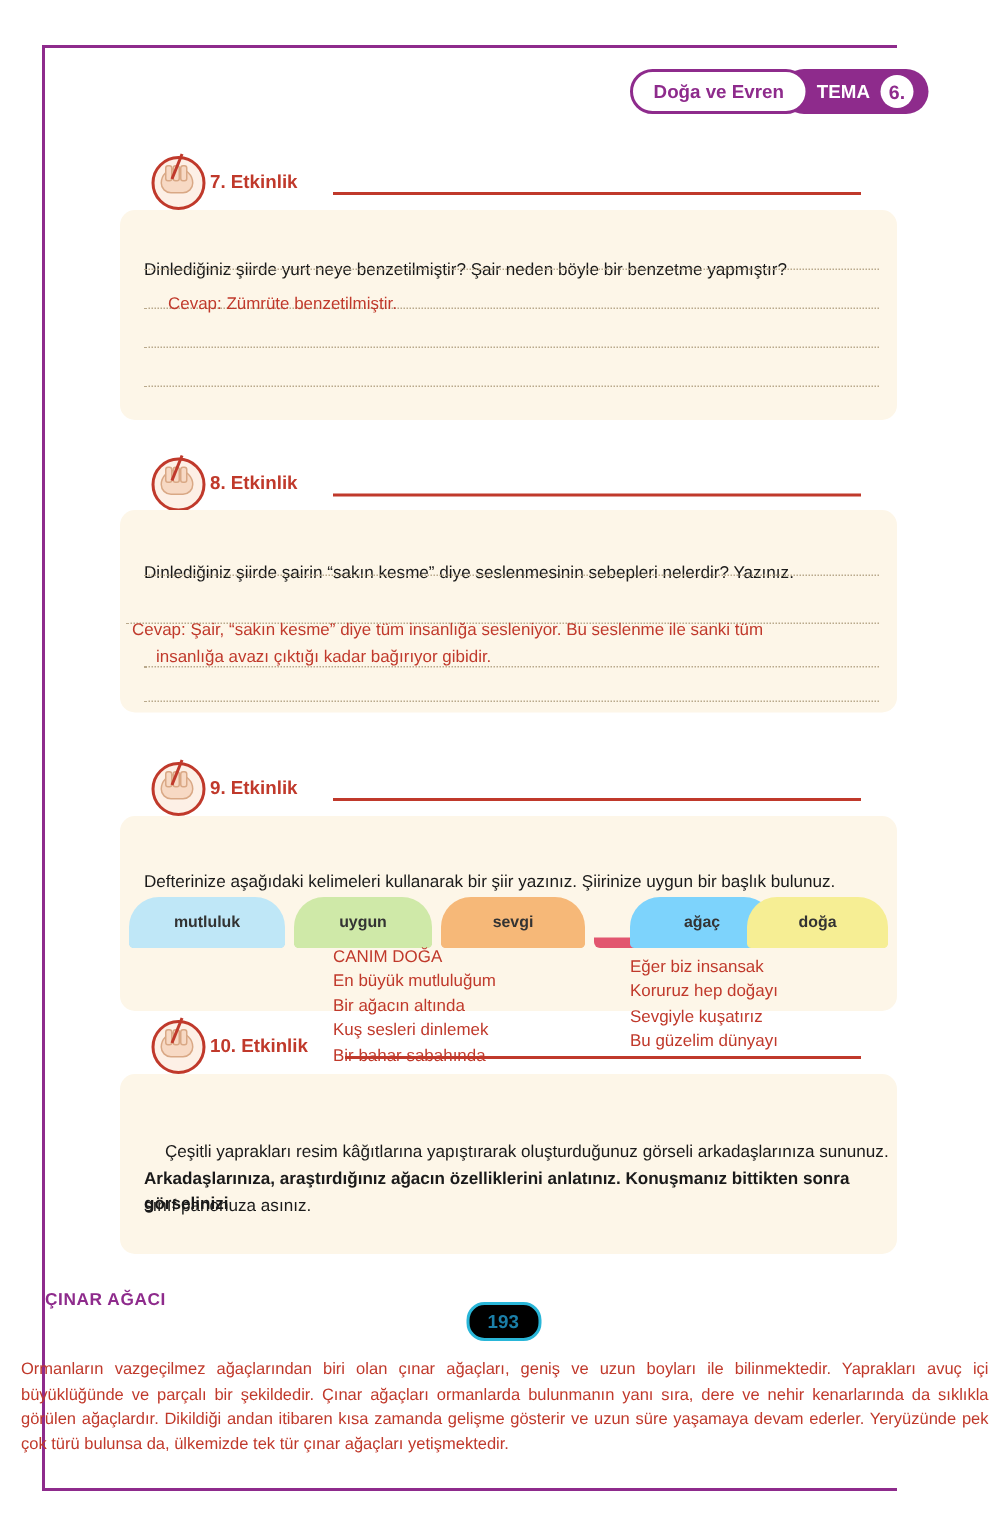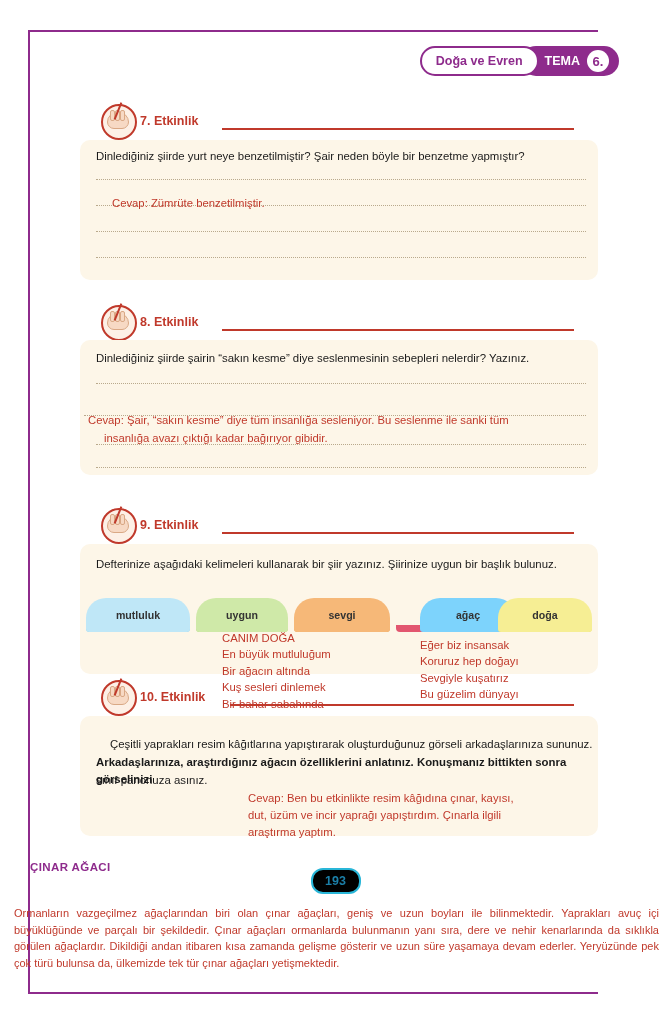--- a/index.html
+++ b/index.html
@@ -160,20 +160,21 @@
   .box {
     position: absolute;
     background: #fdf6e8;
     border-radius: 10px;
   }
   .box-q {
     position: absolute;
     font-size: 11.4px;
     color: #1a1a1a;
     line-height: 1.45;
+    margin-top: 24px;
   }
   .dots {
     position: absolute;
     height: 1px;
     border-bottom: 1.5px dotted #b9a98c;
   }
   .hand-ans {
     position: absolute;
     color: #c0392b;
     font-size: 11.3px;
@@ -376,25 +377,20 @@
   </div>
   <div class="act-line" style="left:230px; top:704px; width:344px;"></div>
 
   <div class="box" style="left:80px; top:716px; width:518px; height:120px;"></div>
   <div class="box-q" style="left:96px; top:736px; width:498px;">
     <span style="display:inline-block; text-indent:14px;">Çeşitli yaprakları resim kâğıtlarına yapıştırarak oluşturduğunuz görseli arkadaşlarınıza sununuz.</span>
   </div>
   <div class="box-q" style="left:96px; top:754px; width:498px;font-weight:bold;">Arkadaşlarınıza, araştırdığınız ağacın özelliklerini anlatınız. Konuşmanız bittikten sonra görselinizi</div>
   <div class="box-q" style="left:96px; top:772px; width:498px;">sınıf panonuza asınız.</div>
 
-  <div class="hand-ans" style="left:248px; top:778px;">
-    <div>Cevap: Ben bu etkinlikte resim kâğıdına çınar, kayısı,</div>
-    <div>dut, üzüm ve incir yaprağı yapıştırdım. Çınarla ilgili</div>
-    <div>araştırma yaptım.</div>
-  </div>
 
   <div class="footer-title" style="left:30px; top:861px;">ÇINAR AĞACI</div>
   <div class="page-num" style="top:868px;">193</div>
 
   <div class="footer-text" style="left:14px; top:905px; width:645px;">Ormanların vazgeçilmez ağaçlarından biri olan çınar ağaçları, geniş ve uzun boyları ile bilinmektedir. Yaprakları avuç içi büyüklüğünde ve parçalı bir şekildedir. Çınar ağaçları ormanlarda bulunmanın yanı sıra, dere ve nehir kenarlarında da sıklıkla görülen ağaçlardır. Dikildiği andan itibaren kısa zamanda gelişme gösterir ve uzun süre yaşamaya devam ederler. Yeryüzünde pek çok türü bulunsa da, ülkemizde tek tür çınar ağaçları yetişmektedir.</div>
 
   <div class="bottom-rule"></div>
 </div>
 
 </body></html>

